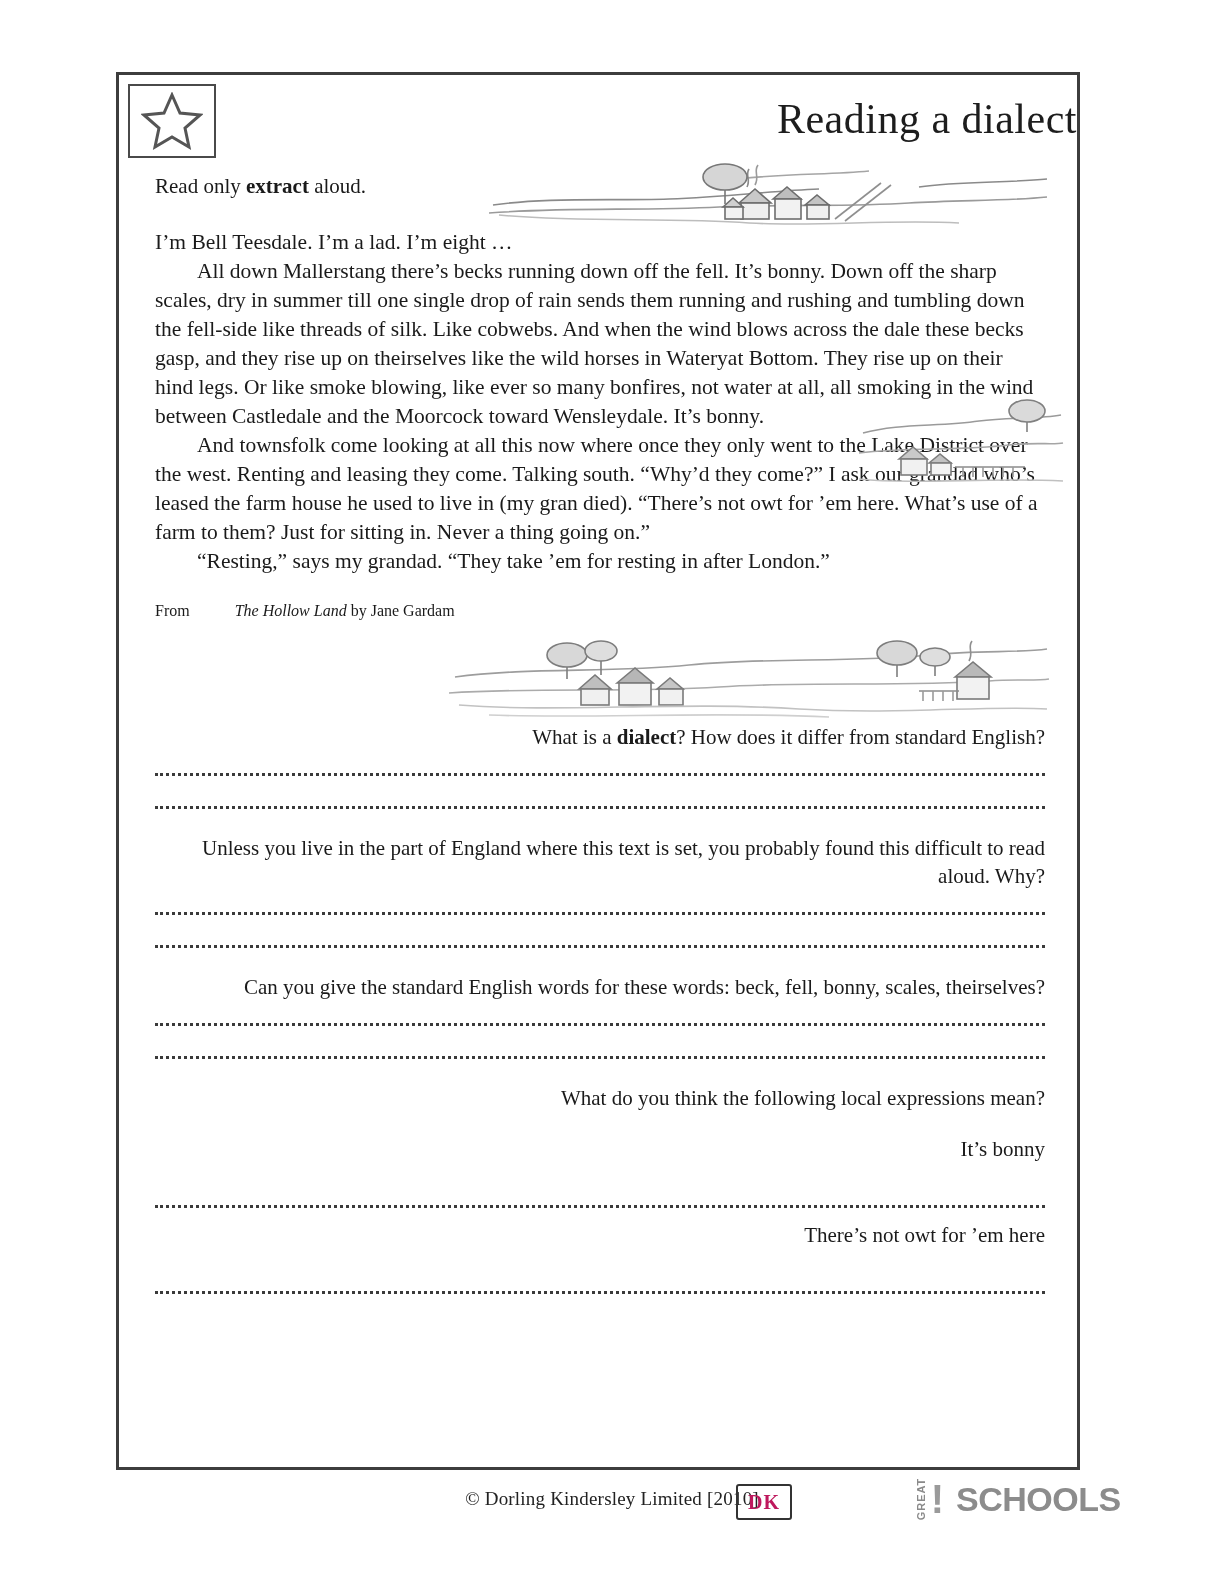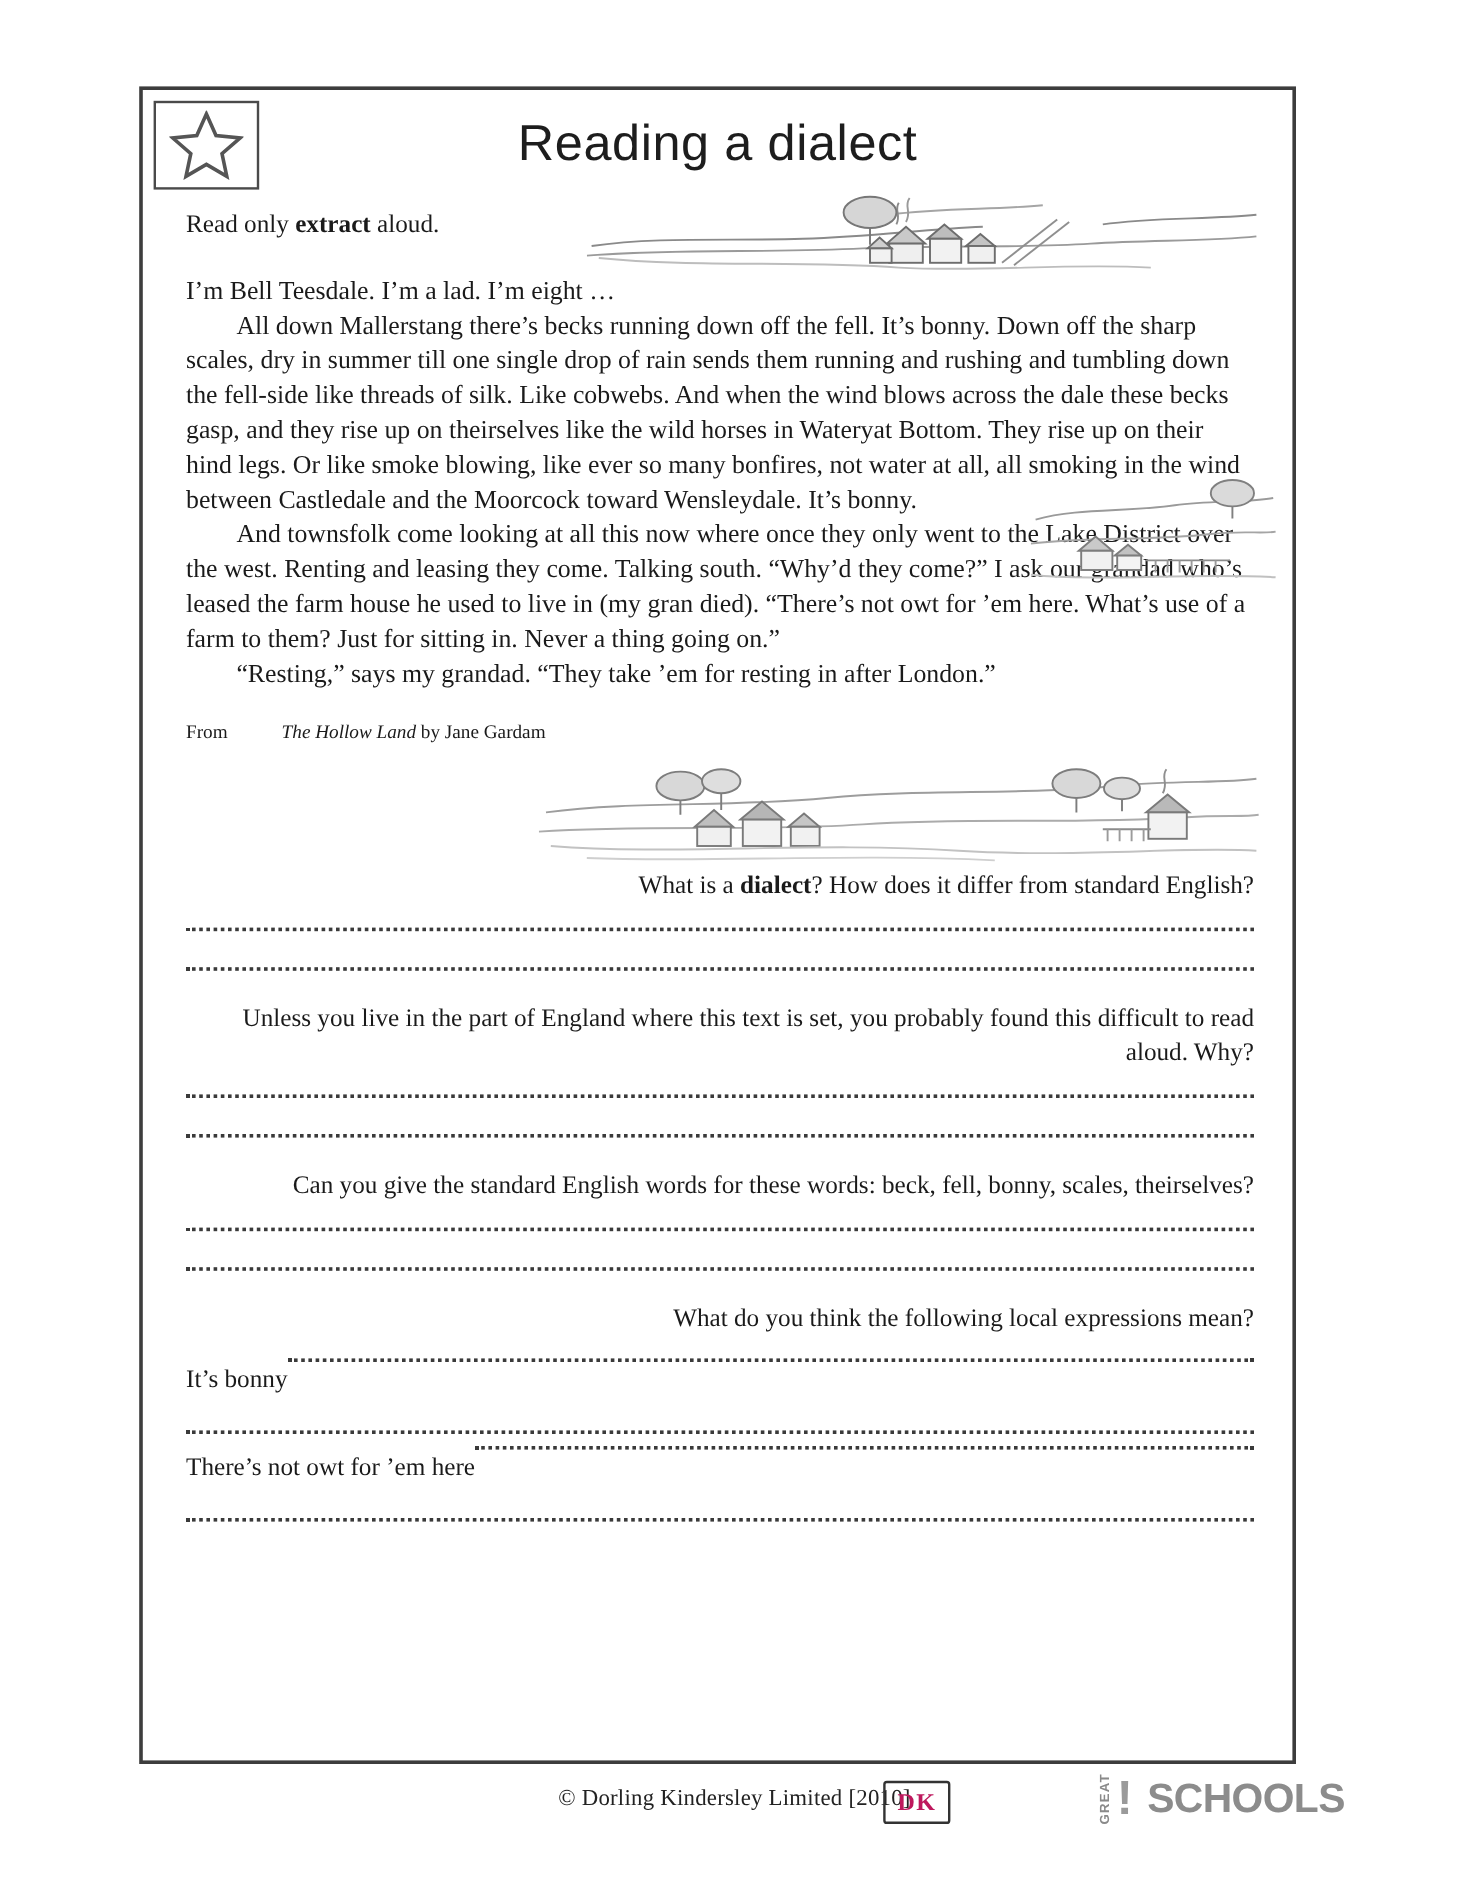--- a/index.html
+++ b/index.html
@@ -47,23 +47,23 @@
     align-items: center;
     justify-content: center;
   }
   .star-box svg { display: block; }
 
   .title {
     position: absolute;
     left: 0;
     top: 20px;
     width: 100%;
-    text-align: center;
+    text-align: right;
     font-size: 42px;
-    font-family: Liberation Sans, sans-serif;
+    font-family: Liberation Serif, serif;
     font-weight: 400;
     letter-spacing: 0.5px;
     color: #1d1d1d;
   }
 
   .content {
     position: absolute;
     left: 36px;
     top: 98px;
     width: 890px;
@@ -103,21 +103,23 @@
     height: 0;
     margin: 0;
   }
 
   .qblock { margin-top: 26px; }
   .qblock .dotline { margin-top: 22px; }
   .qblock .dotline + .dotline { margin-top: 30px; }
 
   .inline-row {
     display: flex;
-    align-items: flex-start;
+    align-items: flex-end;
+    gap: 10px;
+    flex-direction: column;
   }
   .inline-row .label { font-size: 21px; white-space: nowrap; }
   .inline-row .dotfill {
     flex: 1;
     border-bottom: 3px dotted #3a3a3a;
     position: relative;
     top: -5px;
   }
 
   

